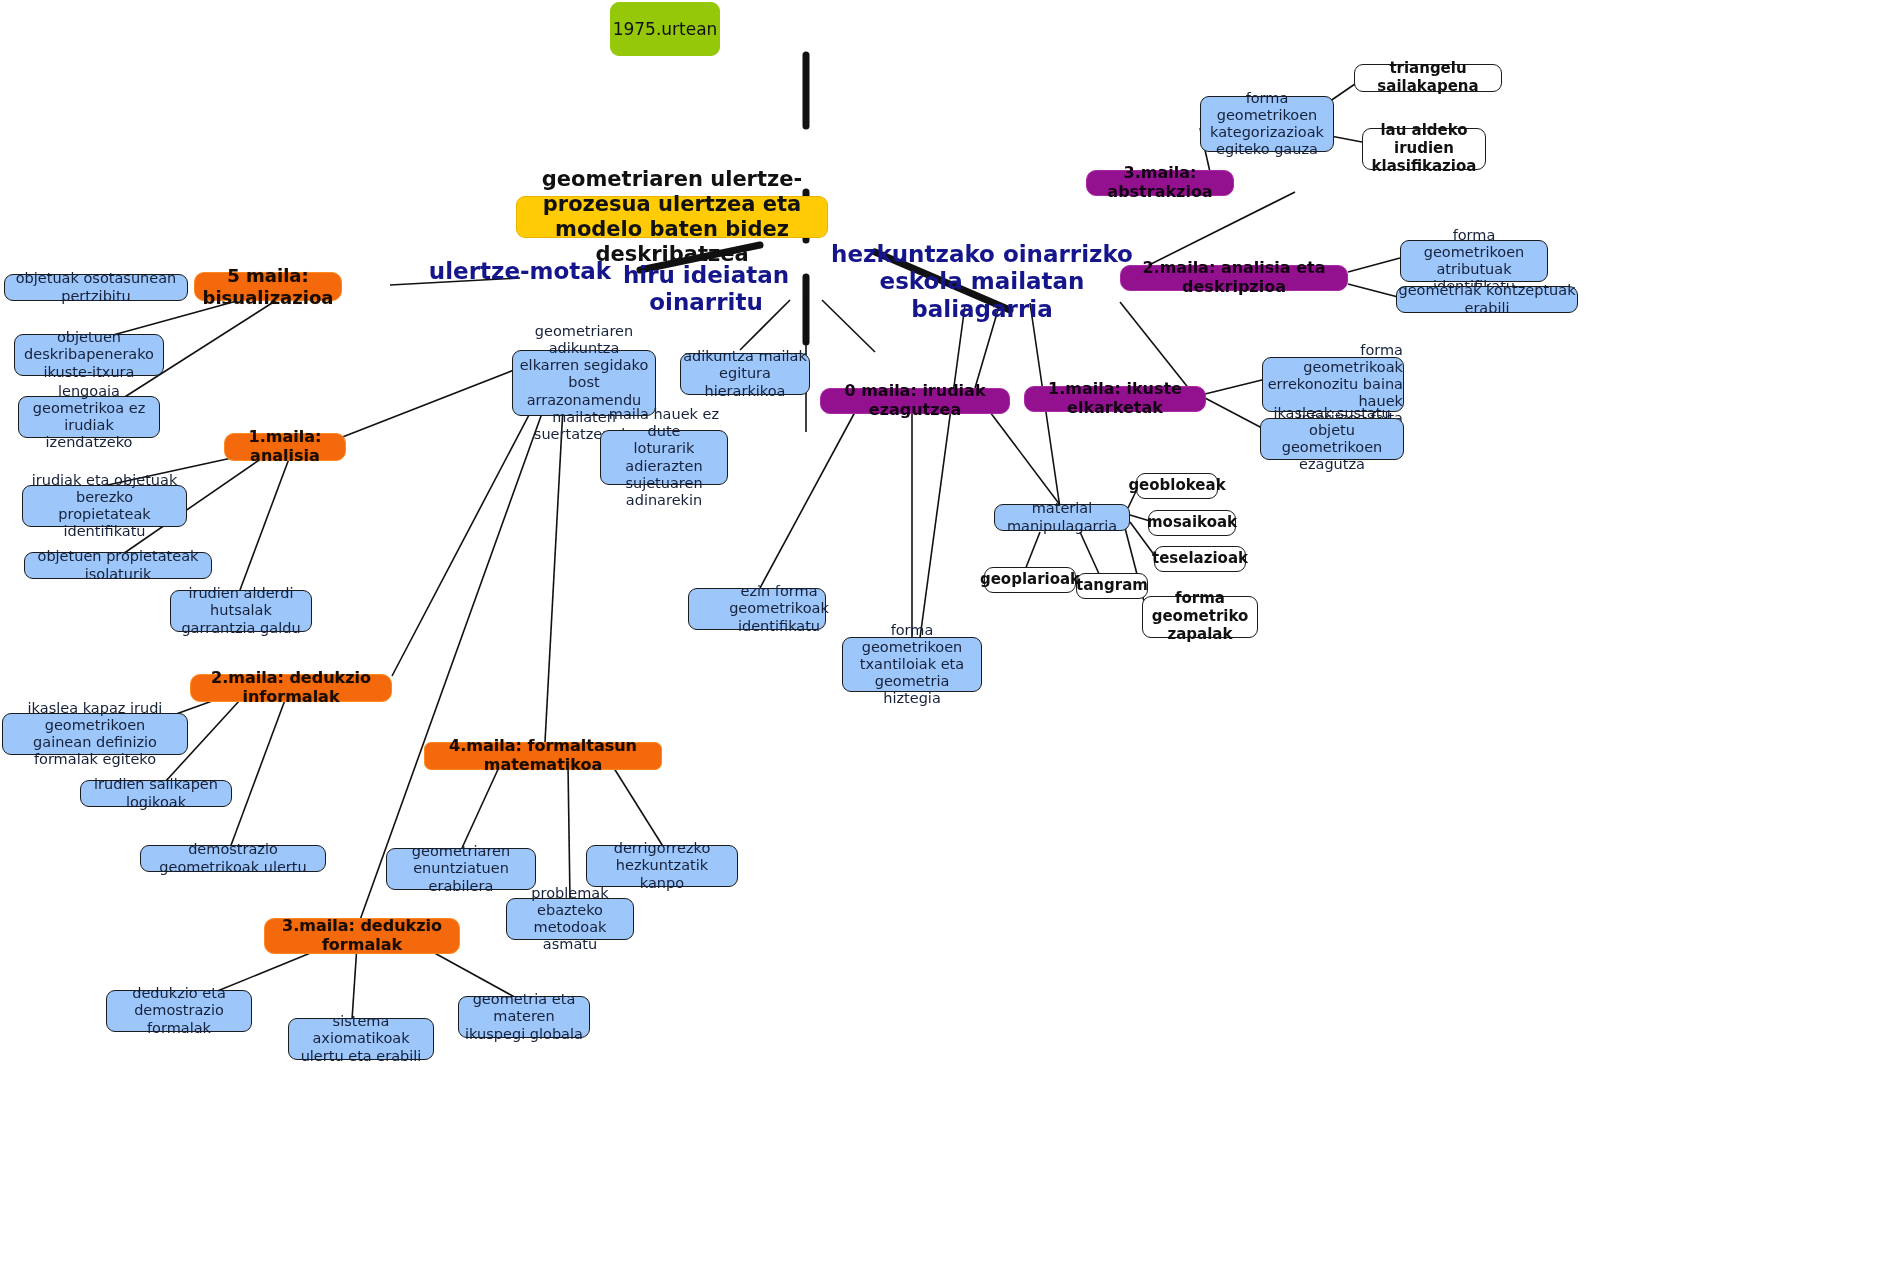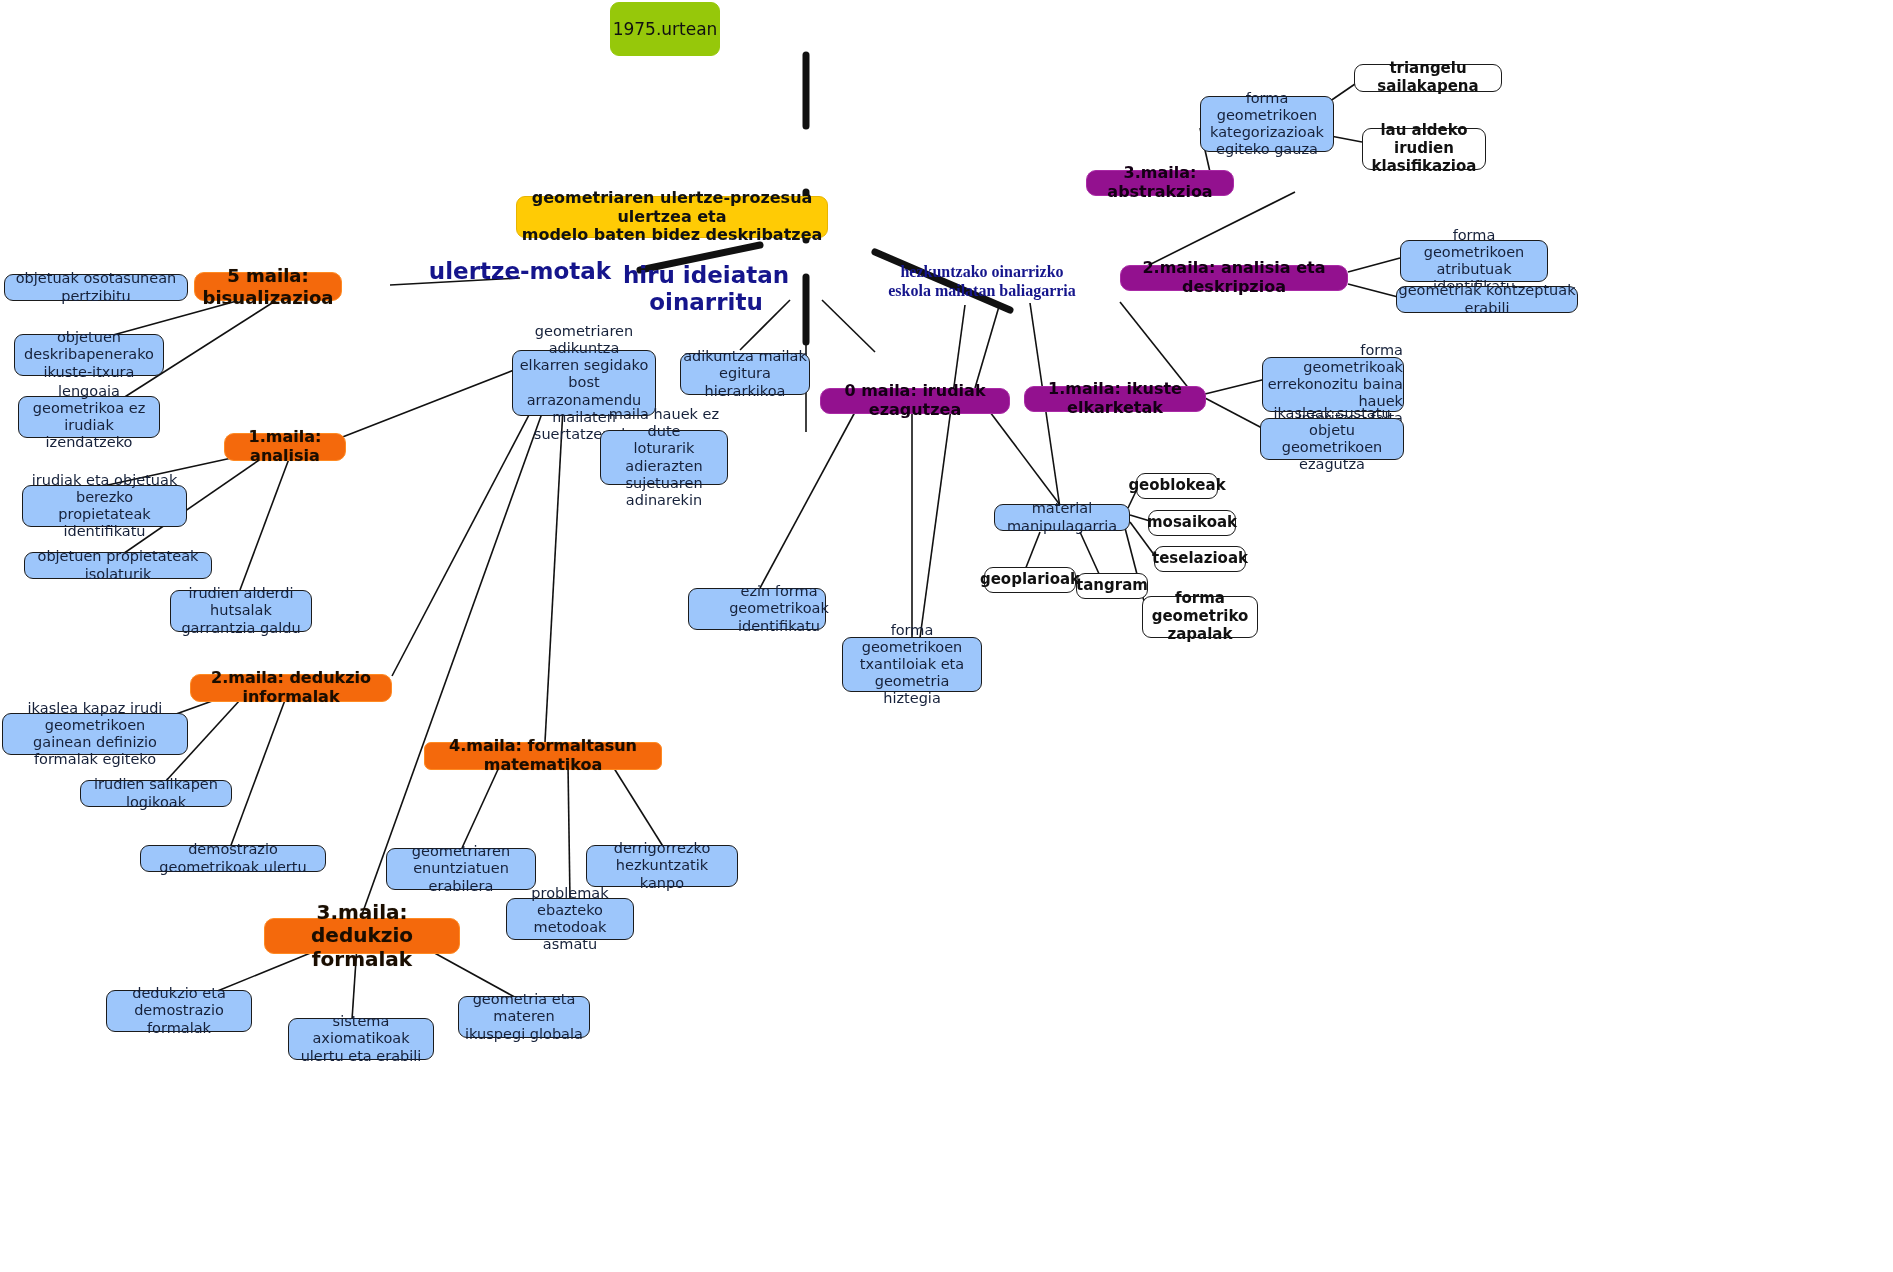--- a/index.html
+++ b/index.html
@@ -40,21 +40,21 @@
     color: #111111;
     font-size: 17px;
     font-weight: 400;
   }
   
   .n-yellow {
     background: #ffcb05;
     border: 1px solid #e8b400;
     border-radius: 9px;
     color: #111111;
-    font-size: 16px;
+    font-size: 21px;
     font-weight: bold;
   }
   
   .n-blue {
     background: #9dc6fb;
     border: 1.4px solid #1b1b1b;
     border-radius: 9px;
     color: #16213a;
     font-size: 16.5px;
     font-weight: 400;
@@ -88,21 +88,21 @@
     font-weight: bold;
   }
   
   .n-navy {
     color: #15158c;
     font-size: 23px;
     font-weight: bold;
     background: transparent;
     border: none;
   }
-  .n-navy.small { font-size: 16px; font-family: Liberation Serif, serif; }
+  .n-navy.small { font-size: 23px; }
 </style>
 </head>
 <body>
 
 <div id="canvas">
 
   <svg id="edges" viewBox="0 0 1893 1272" xmlns="http://www.w3.org/2000/svg">
 
     <g stroke="#111111" fill="none" stroke-linecap="round">
       <line x1="806" y1="55" x2="806" y2="126" stroke-width="7"></line>
@@ -199,21 +199,21 @@
   <div class="node n-blue" style="left:24px; top:552px; width:188px; height:27px; font-size:14.5px;">objetuen propietateak isolaturik</div>
   <div class="node n-blue" style="left:170px; top:590px; width:142px; height:42px; font-size:14.5px;">irudien alderdi hutsalak
 garrantzia galdu</div>
 
   <div class="node n-orange" style="left:190px; top:674px; width:202px; height:28px; font-size:16px;">2.maila: dedukzio informalak</div>
   <div class="node n-blue" style="left:2px; top:713px; width:186px; height:42px; font-size:14.5px;">ikaslea kapaz irudi geometrikoen
 gainean definizio formalak egiteko</div>
   <div class="node n-blue" style="left:80px; top:780px; width:152px; height:27px; font-size:14.5px;">irudien sailkapen logikoak</div>
   <div class="node n-blue" style="left:140px; top:845px; width:186px; height:27px; font-size:14.5px;">demostrazio geometrikoak ulertu</div>
 
-  <div class="node n-orange" style="left:264px; top:918px; width:196px; height:36px; font-size:20px;">3.maila: dedukzio formalak</div>
+  <div class="node n-orange" style="left:264px; top:918px; width:196px; height:36px; font-size:16px;">3.maila: dedukzio formalak</div>
   <div class="node n-blue" style="left:106px; top:990px; width:146px; height:42px; font-size:14.5px;">dedukzio eta demostrazio
 formalak</div>
   <div class="node n-blue" style="left:288px; top:1018px; width:146px; height:42px; font-size:14.5px;">sistema axiomatikoak
 ulertu eta erabili</div>
   <div class="node n-blue" style="left:458px; top:996px; width:132px; height:42px; font-size:14.5px;">geometria eta materen
 ikuspegi globala</div>
 
   <div class="node n-orange" style="left:424px; top:742px; width:238px; height:28px; font-size:16px;border-radius:7px;">4.maila: formaltasun matematikoa</div>
   <div class="node n-blue" style="left:386px; top:848px; width:150px; height:42px; font-size:14.5px;">geometriaren enuntziatuen
 erabilera</div>

